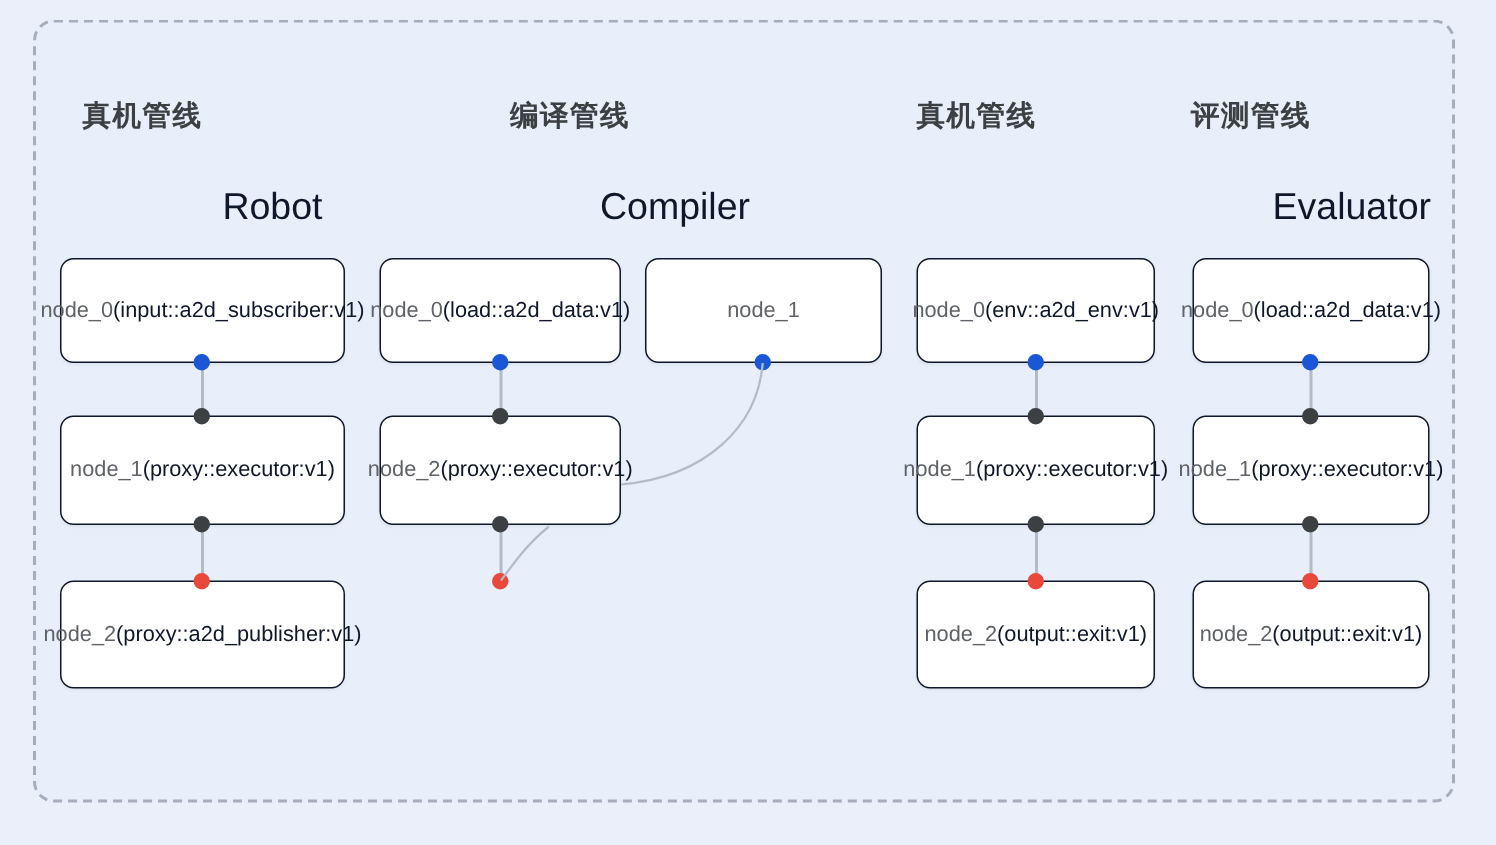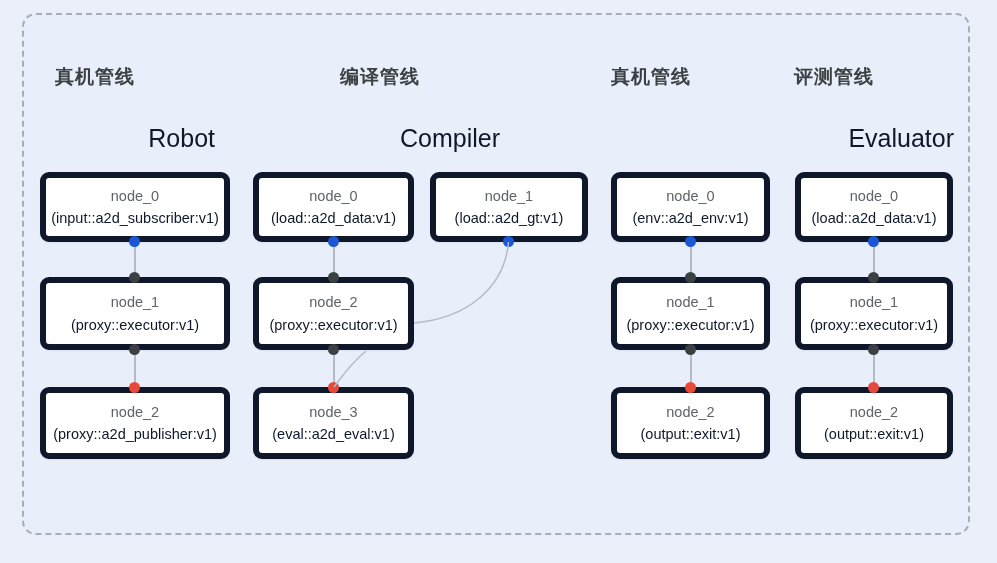--- a/index.html
+++ b/index.html
@@ -43,25 +43,25 @@
   .col-sub {
     position: absolute;
     text-align: right;
     font-size: 25px;
     color: #0f172a;
     white-space: nowrap;
   }
   .node-box {
     position: absolute;
     background: #ffffff;
-    border: 6px solid #0f172a;
+    border: 1px solid #0f172a;
     border-radius: 9px;
     box-sizing: border-box;
     display: flex;
-    flex-direction: column;
+    flex-direction: row;
     align-items: center;
     justify-content: center;
     box-shadow: 0 1px 2px rgba(60,64,67,0.07);
   }
   .node-name {
     font-size: 14.5px;
     color: #5f6368;
     line-height: 1.55;
     white-space: nowrap;
   }
@@ -133,29 +133,24 @@
 
   <div class="edge-line" style="left:333px; top:241px; height:36px;"></div>
   <div class="edge-line" style="left:333px; top:349px; height:38px;"></div>
 
   <div class="node-box" style="left:253px; top:172px; width:161px; height:70px;">
     <span class="node-name">node_0</span>
     <span class="node-impl">(load::a2d_data:v1)</span>
   </div>
   <div class="node-box" style="left:430px; top:172px; width:158px; height:70px;">
     <span class="node-name">node_1</span>
-    <span class="node-impl">(load::a2d_gt:v1)</span>
   </div>
   <div class="node-box" style="left:253px; top:277px; width:161px; height:73px;">
     <span class="node-name">node_2</span>
     <span class="node-impl">(proxy::executor:v1)</span>
-  </div>
-  <div class="node-box" style="left:253px; top:387px; width:161px; height:72px;">
-    <span class="node-name">node_3</span>
-    <span class="node-impl">(eval::a2d_eval:v1)</span>
   </div>
 
   <div class="dot dot-blue" style="left:328px; top:236px;"></div>
   <div class="dot dot-blue" style="left:503px; top:236px;"></div>
   <div class="dot dot-black" style="left:328px; top:272px;"></div>
   <div class="dot dot-black" style="left:328px; top:344px;"></div>
   <div class="dot dot-red" style="left:328px; top:382px;"></div>
 
   <div class="edge-line" style="left:690px; top:241px; height:36px;"></div>
   <div class="edge-line" style="left:690px; top:349px; height:38px;"></div>

